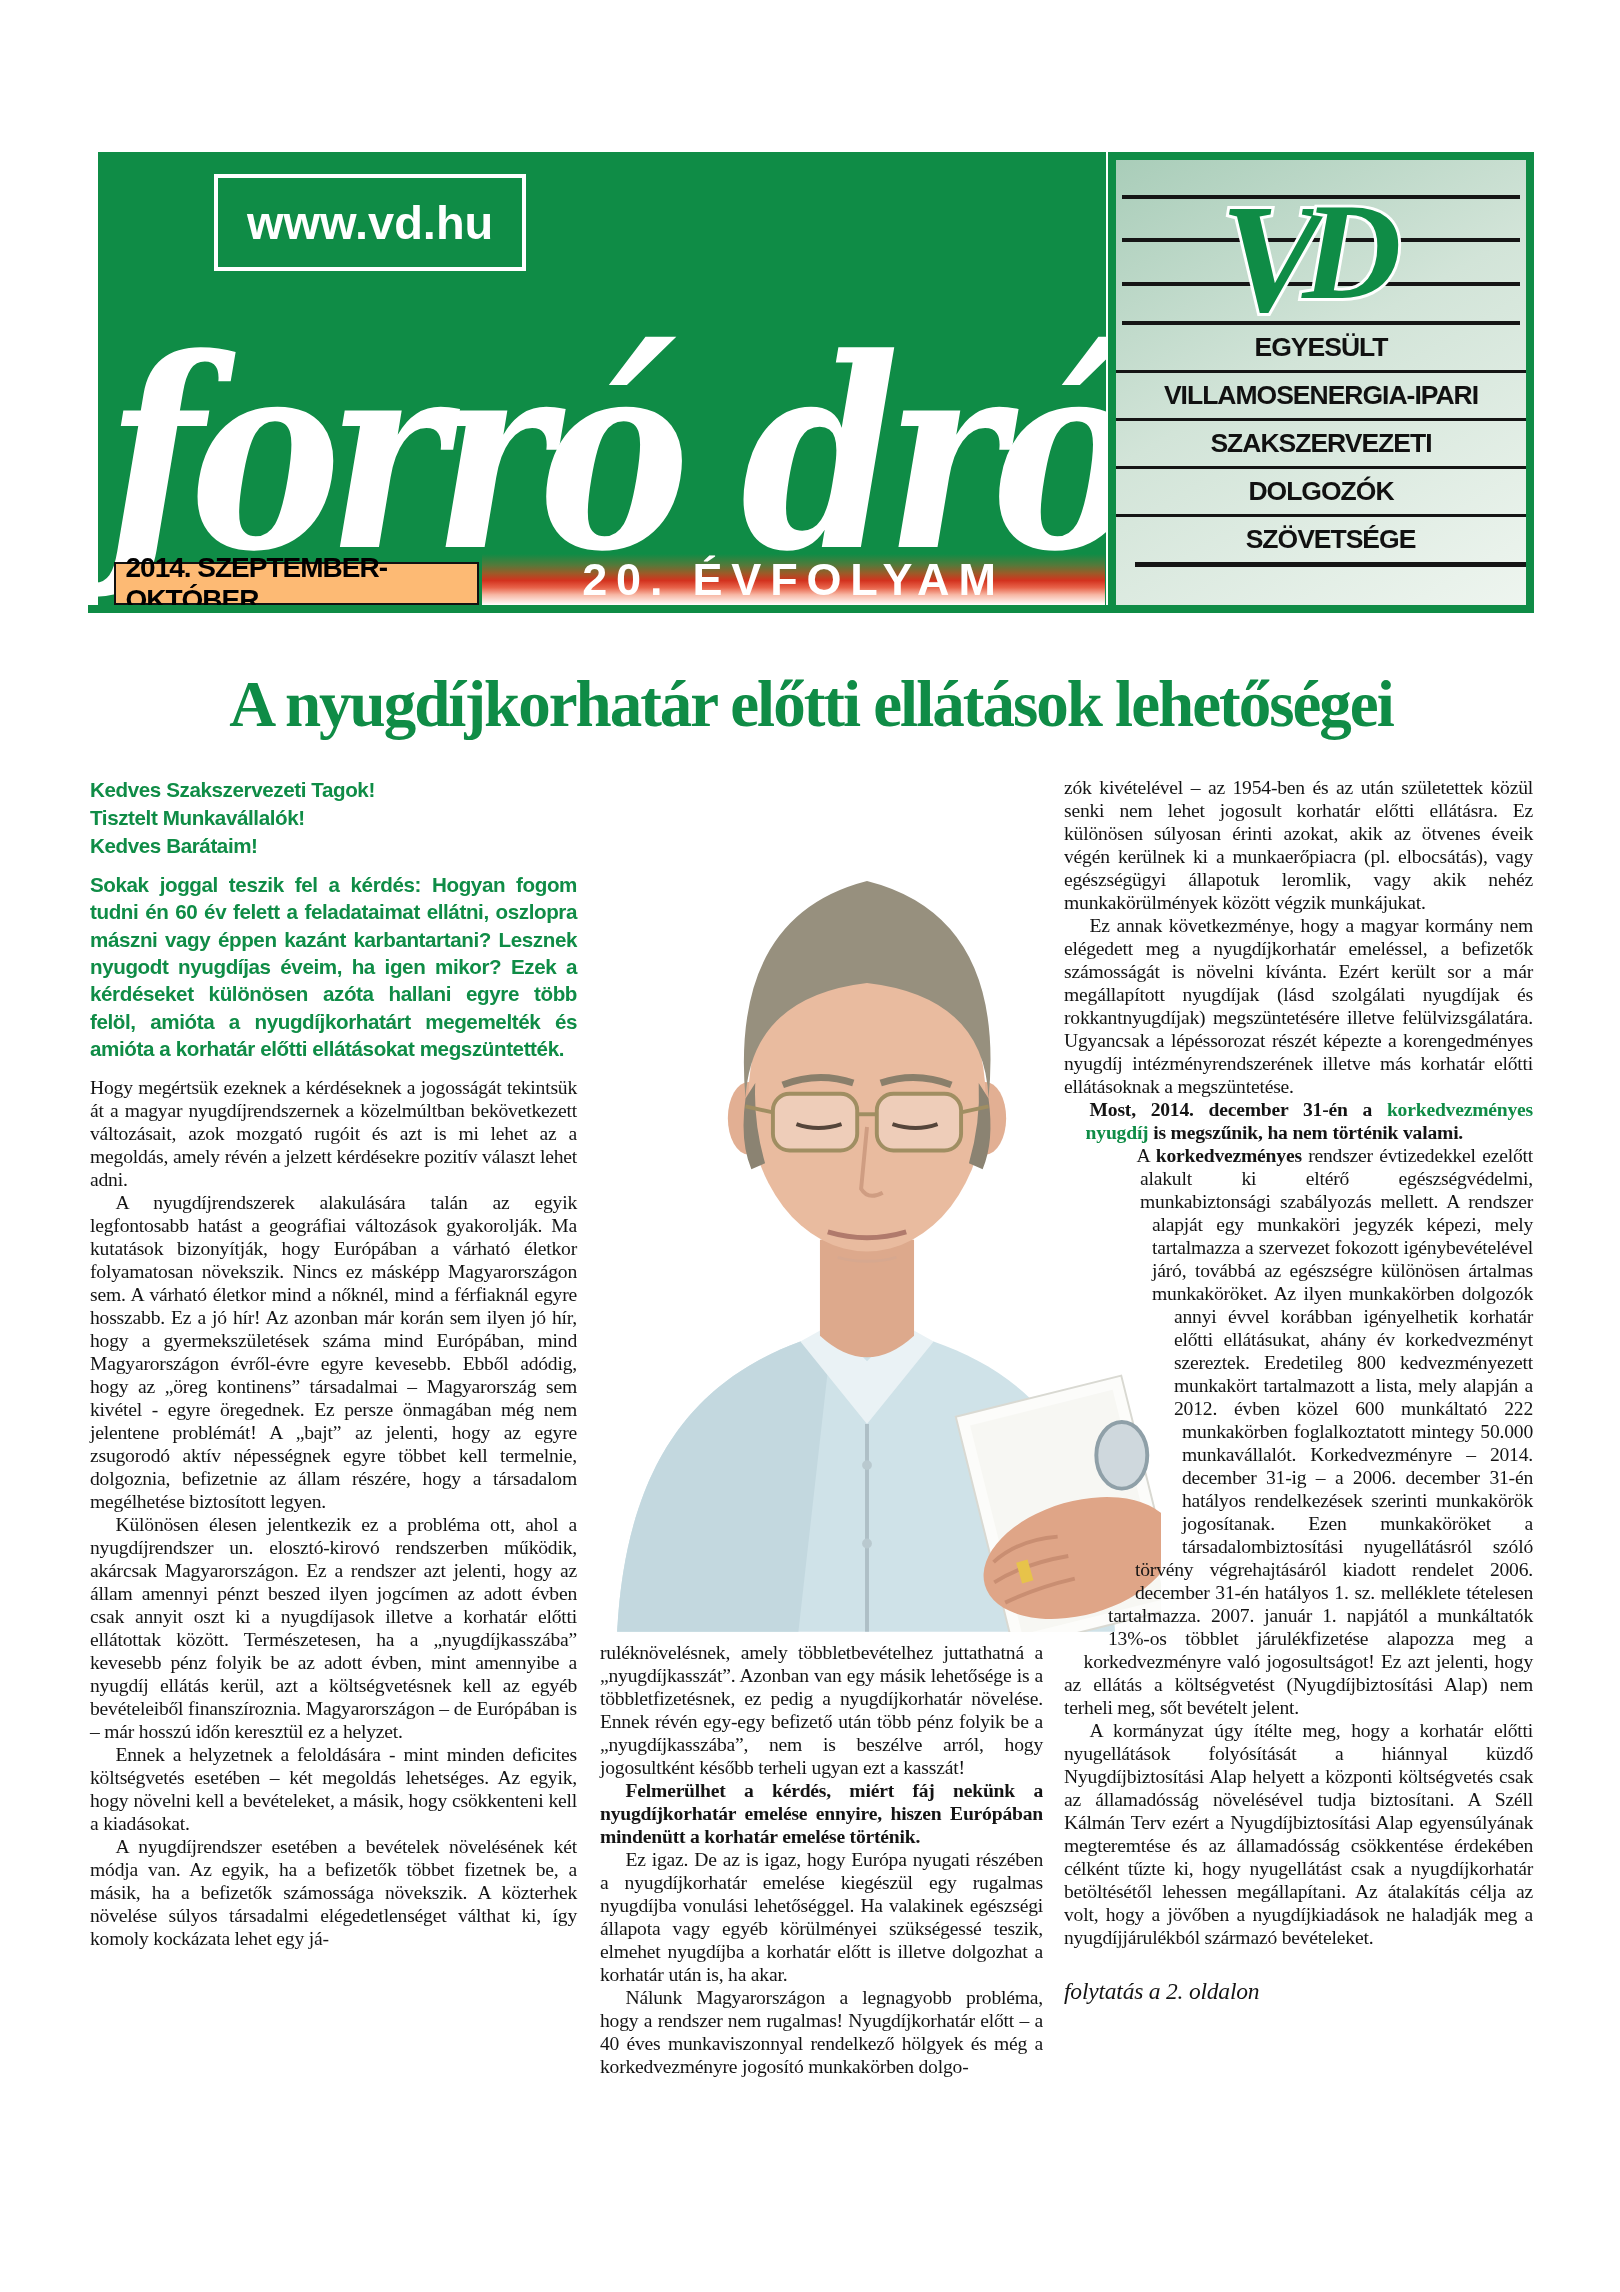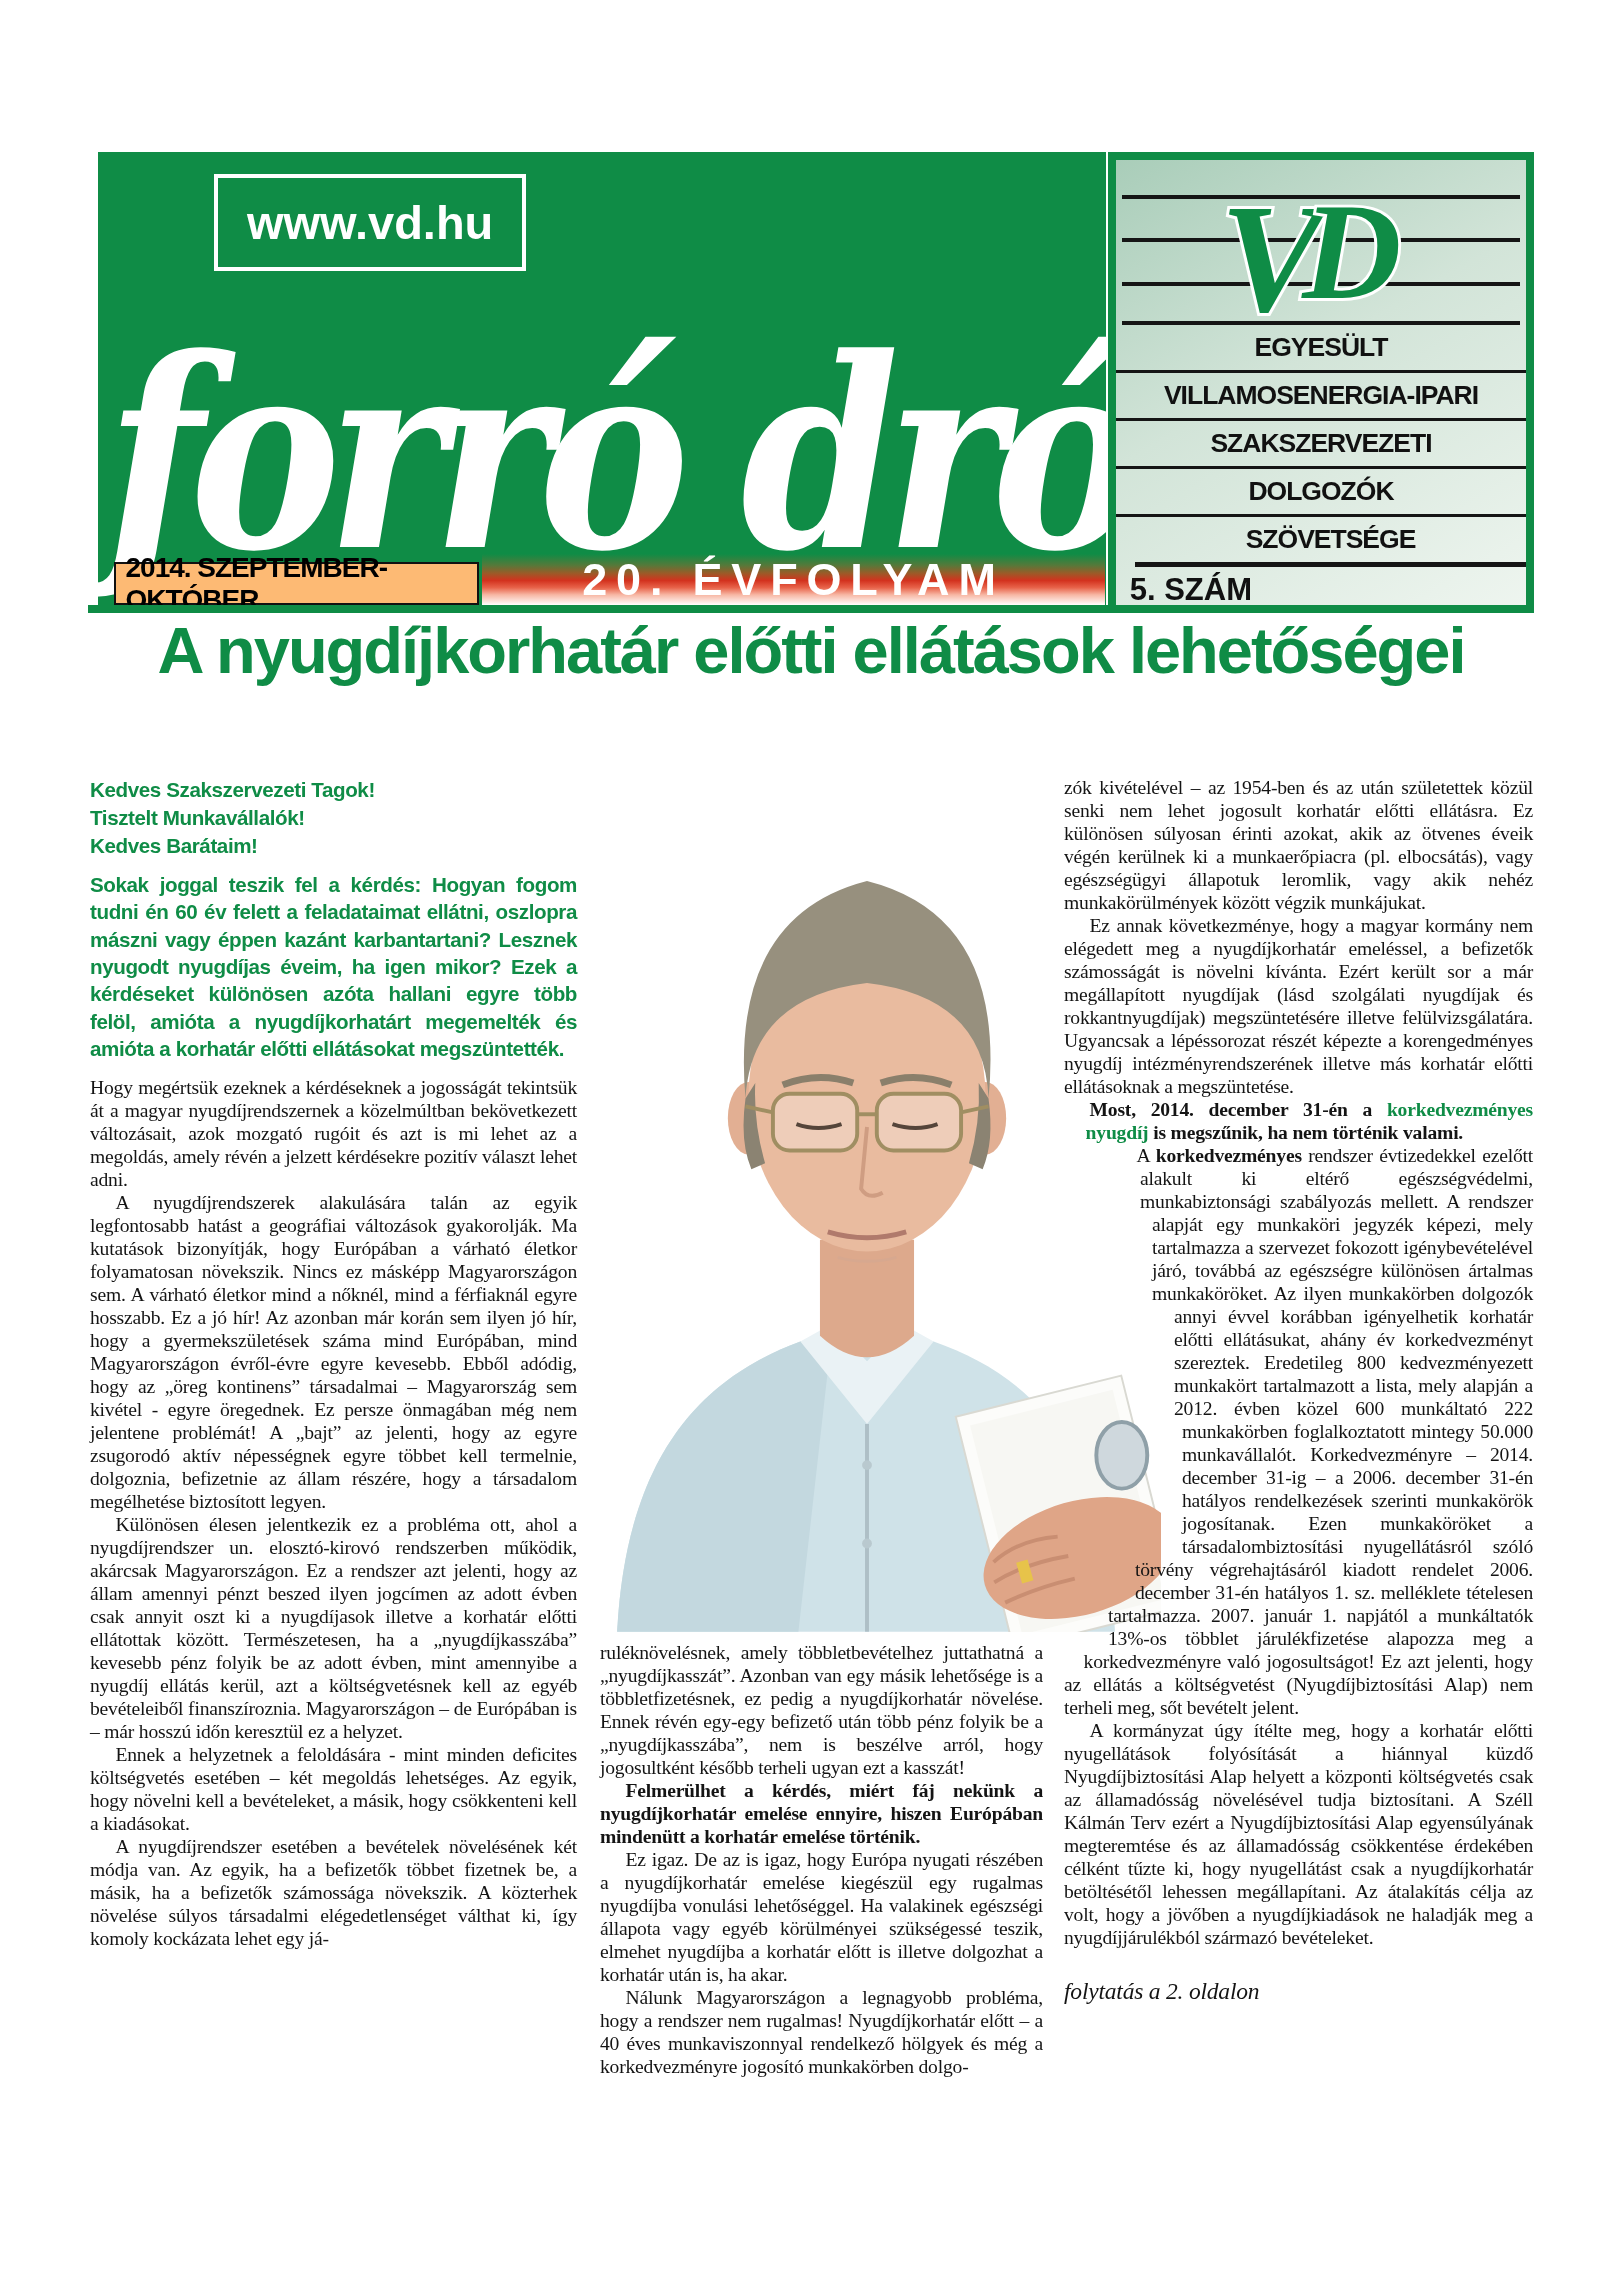--- a/index.html
+++ b/index.html
@@ -31,22 +31,22 @@
   .logo-area{position:relative;height:165px;}
   .logo-area .hline{position:absolute;left:5.9px;right:5.9px;height:3.9px;background:#151515;}
   .vd-svg{position:absolute;left:50%;top:7.8px;transform:translateX(-50%);}
   .orgrow{height:45px;border-bottom:3.9px solid #151515;display:flex;align-items:center;justify-content:center;
           font-family:"Liberation Sans",sans-serif;font-weight:bold;font-size:26.5px;letter-spacing:-1px;color:#111;}
   .orgrow.thick{border-bottom-width:5.9px;margin-left:19px;}
   .issuerow{height:45px;display:flex;align-items:center;padding-left:13.7px;
             font-family:"Liberation Sans",sans-serif;font-weight:bold;font-size:31px;color:#111;}
 
   
-  .headline{position:absolute;left:88px;top:613px;width:1446px;margin:0;text-align:center;
-            color:#0f8c46;font-family:Liberation Sans, sans-serif;font-weight:bold;
+  .headline{position:absolute;left:88px;top:667px;width:1446px;margin:0;text-align:center;
+            color:#0f8c46;font-family:Liberation Serif, serif;font-weight:bold;
             font-size:65px;letter-spacing:-2px;}
 
   
   .col{position:absolute;text-align:justify;font-size:19.6px;line-height:23px;letter-spacing:-0.2px;}
   .col p{margin:0;}
   .col p.ind{text-indent:25.5px;}
   .col1{left:90px;top:776px;width:487px;}
   .col2{left:600px;top:1641px;width:443px;}
   .col3{left:1064px;top:776px;width:469px;}
   .greet{color:#0f8c46;font-family:"Liberation Sans",sans-serif;font-weight:bold;
@@ -87,21 +87,20 @@
       <svg class="vd-svg" width="206" height="157" viewBox="0 0 210 160">
         <text x="2" y="146" font-family="Liberation Serif, serif" font-style="italic" font-weight="bold" font-size="158" fill="#0f8c46" stroke="#ffffff" stroke-width="6" paint-order="stroke">V</text>
         <text x="86" y="132" font-family="Liberation Serif, serif" font-style="italic" font-weight="bold" font-size="140" fill="#0f8c46" stroke="#ffffff" stroke-width="6" paint-order="stroke">D</text>
       </svg>
     </div>
     <div class="orgrow">EGYESÜLT</div>
     <div class="orgrow">VILLAMOSENERGIA-IPARI</div>
     <div class="orgrow">SZAKSZERVEZETI</div>
     <div class="orgrow">DOLGOZÓK</div>
     <div class="orgrow thick">SZÖVETSÉGE</div>
-    <div class="issuerow">5. SZÁM</div>
   </div>
 
   <h1 class="headline">A nyugdíjkorhatár előtti ellátások lehetőségei</h1>
 
   <div class="photo">
     <svg width="588" height="863" viewBox="0 0 600 880">
 
       <path d="M45,880 C55,690 140,618 232,584 L300,566 L368,584 C465,618 545,690 553,880 Z" fill="#cfe2e8"></path>
       <path d="M45,880 C55,690 140,618 232,584 L262,596 L230,880 Z" fill="#c3d8df"></path>
 

